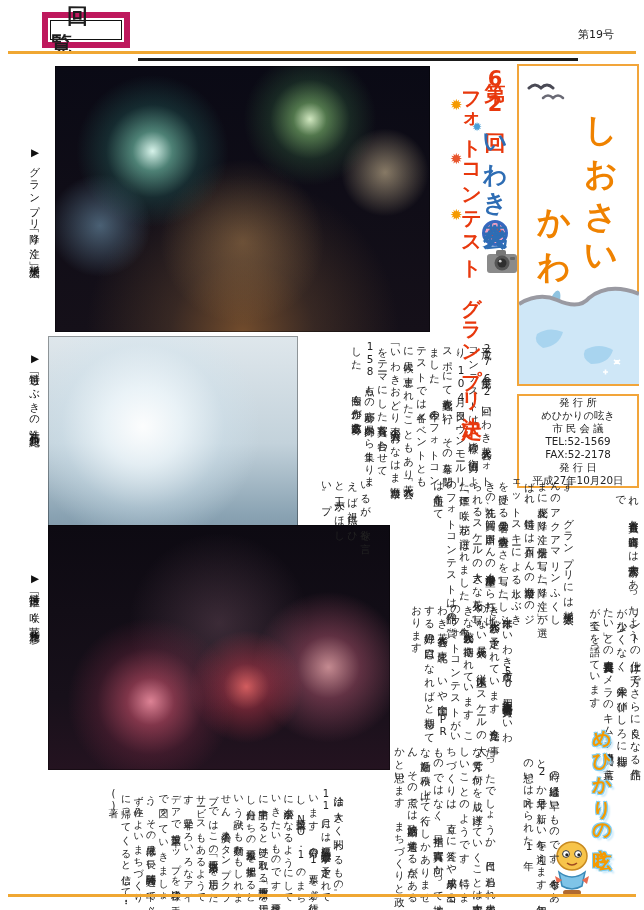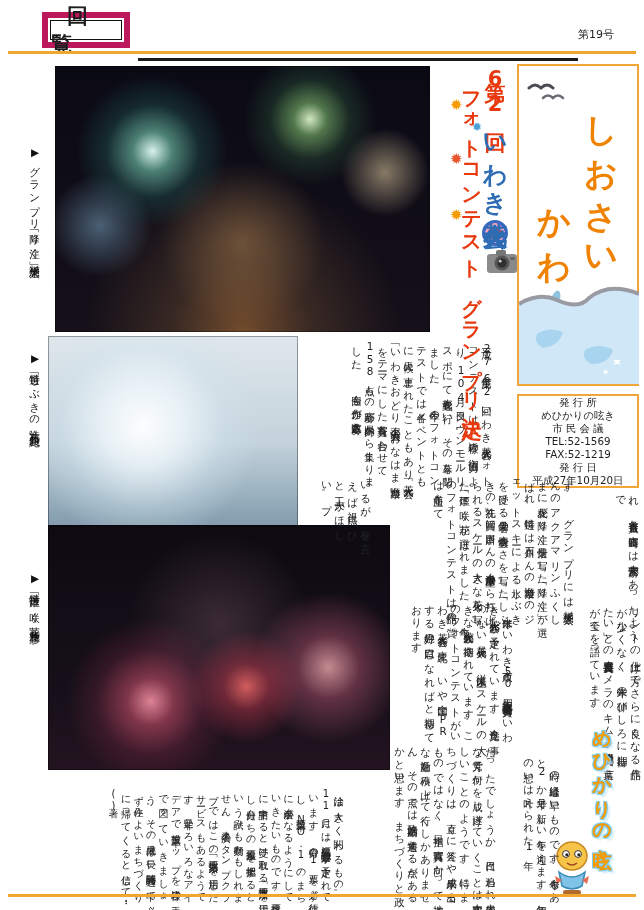--- a/index.html
+++ b/index.html
@@ -148,21 +148,21 @@
       <path d="M96 88 l4 0 m-2 -2 l0 4 m-3 -4 l6 4 m0 -4 l-6 4" stroke="#ffffff" stroke-width="1.6"></path>
       <path d="M84 98 l5 0 m-2.5 -2.5 l0 5" stroke="#ffffff" stroke-width="1.6"></path>
     </svg>
   </div>
 
   <div class="abs pub-box">
     <div>発 行 所</div>
     <div>めひかりの呟き</div>
     <div>市 民 会 議</div>
     <div>TEL:52-1569</div>
-    <div>FAX:52-1219</div>
+    <div>FAX:52-2178</div>
     <div>発 行 日</div>
     <div>平成27年10月20日</div>
   </div>
 
   <div class="abs v body-txt blk-a">平成27年度第62回いわき花火大会フォトコンテストは、皆様の御協力により、10月4日タウンモールリスポにて表彰式を行い、その幕を閉じました。　今年のフォトコンテストでは各イベントともに天候に恵まれたこともあり「花火大会」「いわきおどり小名浜大会」「おなはま海遊祭」をテーマにした各写真を合わせて、158点もの応募が県内外から集まりました。　今回も力作が多数応募さ</div>
   <div class="abs v body-txt blk-b">れ、各審査員も審査時には大変苦労があったようで</div>
   <div class="abs v body-txt blk-c1">す。　グランプリには杉瀬悠太さんのアクアマリンふくしまに花火が降り注ぐ情景を写した「降り注ぐ」が選ばれ、特選には石川さんの海遊祭でのジェットスキーによる水しぶきを受ける見学者の表情豊かさを写した「しぶきの洗礼」、同賞に田所さんの小名浜港岸壁から打ち上げられるスケールの大きな花火を写した「煙下に咲く花」が選ばれました。　今年のフォトコンテストは「作品の質は年々向上して</div>
   <div class="abs v body-txt blk-c2">いるが、欲を言えば視点にひと工夫がほしい。プ</div>
   <div class="abs v body-txt blk-d">リントの仕上げ方でさらに良くなる作品が少なくなく、来年の伸びしろに期待したい」との審査委員長カメラのキムラ代表粟村氏の言葉が全てを語っています。</div>
   <div class="abs v body-txt blk-e">　来年はいわき市政50周年記念事業最優秀賞のいわき花火大会が予定されています。今迄見た事のない昼花火や、従来以上にスケールの大きな花火大会が期待されています。このフォトコンテストがいわき花火大会を東北に、いや全国にPRする絶好の窓口になればと期待しております。</div>

